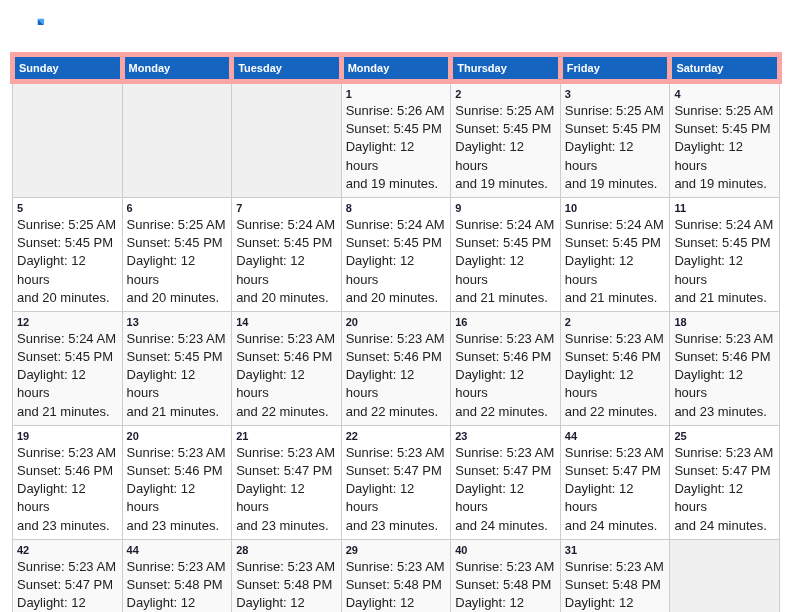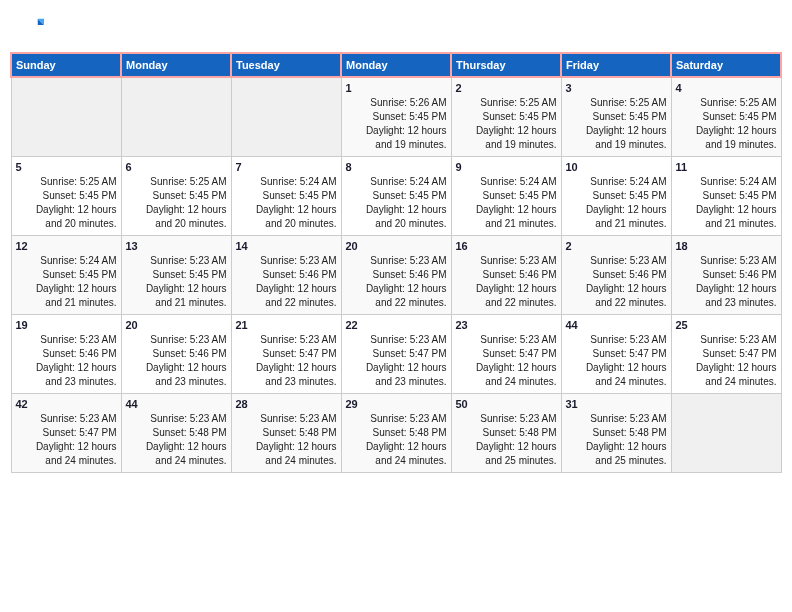--- a/index.html
+++ b/index.html
@@ -65,21 +65,21 @@
       border-collapse: collapse;
       font-size: 10px;
     }
     .calendar thead tr th {
       background-color: #1565c0;
       color: #fff;
       padding: 5px 4px;
       font-size: 11px;
       font-weight: bold;
       text-align: left;
-      border: 2px solid #fca5a5;
+      border: 5px solid #fca5a5;
     }
     .calendar tbody tr td {
       border: 1px solid #ccc;
       padding: 4px 4px;
       vertical-align: top;
       width: calc(100% / 7);
       min-height: 72px;
       background: #fff;
     }
     .calendar tbody tr:nth-child(odd) td {
@@ -88,24 +88,23 @@
     .calendar tbody tr:nth-child(even) td {
       background: #fff;
     }
     .day-num {
       font-weight: bold;
       font-size: 11px;
       color: #1a1a2e;
       margin-bottom: 2px;
     }
     .day-info {
-      font-size: 10px;
+      font-size: 13px;
       color: #222;
       line-height: 1.4;
-      text-align: right;
     }
     .empty-cell {
       background: #f0f0f0 !important;
     }
   </style>
 </head>
 <body>
 
 <div class="page">
   <div class="header">
@@ -260,21 +259,21 @@
           </td>
           <td>
             <div class="day-num">28</div>
             <div class="day-info">Sunrise: 5:23 AM<br>Sunset: 5:48 PM<br>Daylight: 12 hours<br>and 24 minutes.</div>
           </td>
           <td>
             <div class="day-num">29</div>
             <div class="day-info">Sunrise: 5:23 AM<br>Sunset: 5:48 PM<br>Daylight: 12 hours<br>and 24 minutes.</div>
           </td>
           <td>
-            <div class="day-num">50</div>
+            <div class="day-num">40</div>
             <div class="day-info">Sunrise: 5:23 AM<br>Sunset: 5:48 PM<br>Daylight: 12 hours<br>and 25 minutes.</div>
           </td>
           <td>
             <div class="day-num">31</div>
             <div class="day-info">Sunrise: 5:23 AM<br>Sunset: 5:48 PM<br>Daylight: 12 hours<br>and 25 minutes.</div>
           </td>
           <td class="empty-cell"></td>
         </tr>
       </tbody>
   </table>

